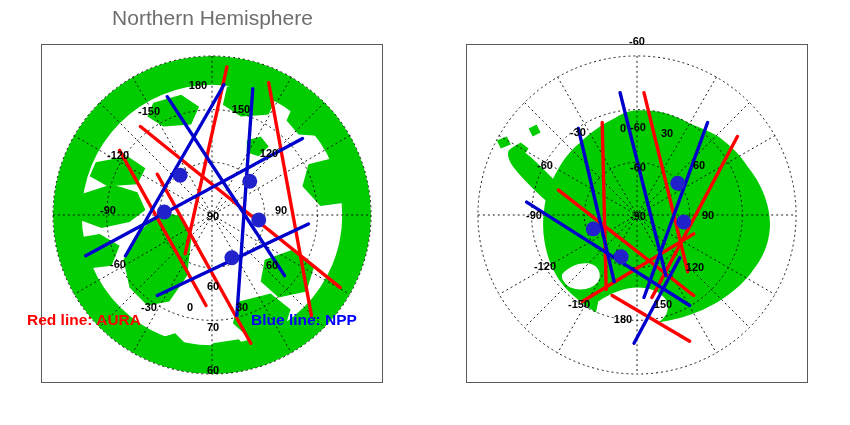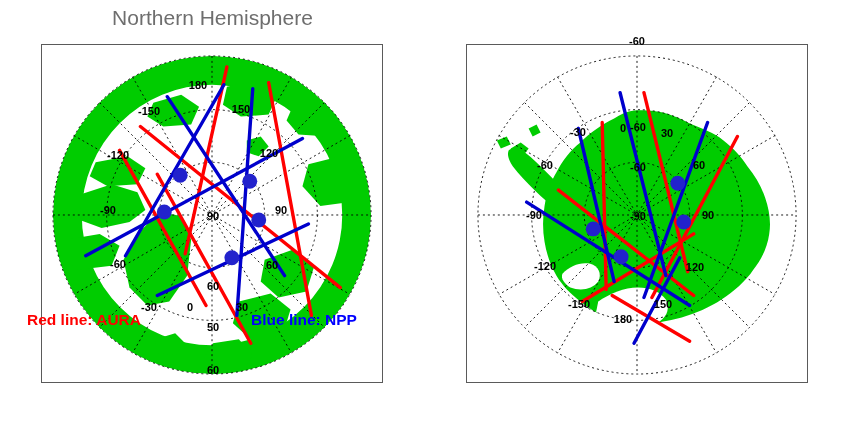--- a/index.html
+++ b/index.html
@@ -140,21 +140,21 @@
         <circle cx="139" cy="131" r="7.5"></circle>
         <circle cx="209" cy="137" r="7.5"></circle>
         <circle cx="123" cy="168" r="7.5"></circle>
         <circle cx="218" cy="176" r="7.5"></circle>
         <circle cx="191" cy="214" r="7.5"></circle>
       </g>
     </svg>
 
     <div class="lbl" style="left:171px;top:171px;">90</div>
     <div class="lbl" style="left:171px;top:241px;">60</div>
-    <div class="lbl" style="left:171px;top:282px;">50</div>
+    <div class="lbl" style="left:171px;top:282px;">70</div>
     <div class="lbl" style="left:171px;top:325px;">60</div>
 
     <div class="lbl" style="left:156px;top:40px;">180</div>
     <div class="lbl" style="left:107px;top:66px;">-150</div>
     <div class="lbl" style="left:199px;top:64px;">150</div>
     <div class="lbl" style="left:76px;top:110px;">-120</div>
     <div class="lbl" style="left:227px;top:108px;">120</div>
     <div class="lbl" style="left:66px;top:165px;">-90</div>
     <div class="lbl" style="left:239px;top:165px;">90</div>
     <div class="lbl" style="left:76px;top:219px;">-60</div>

